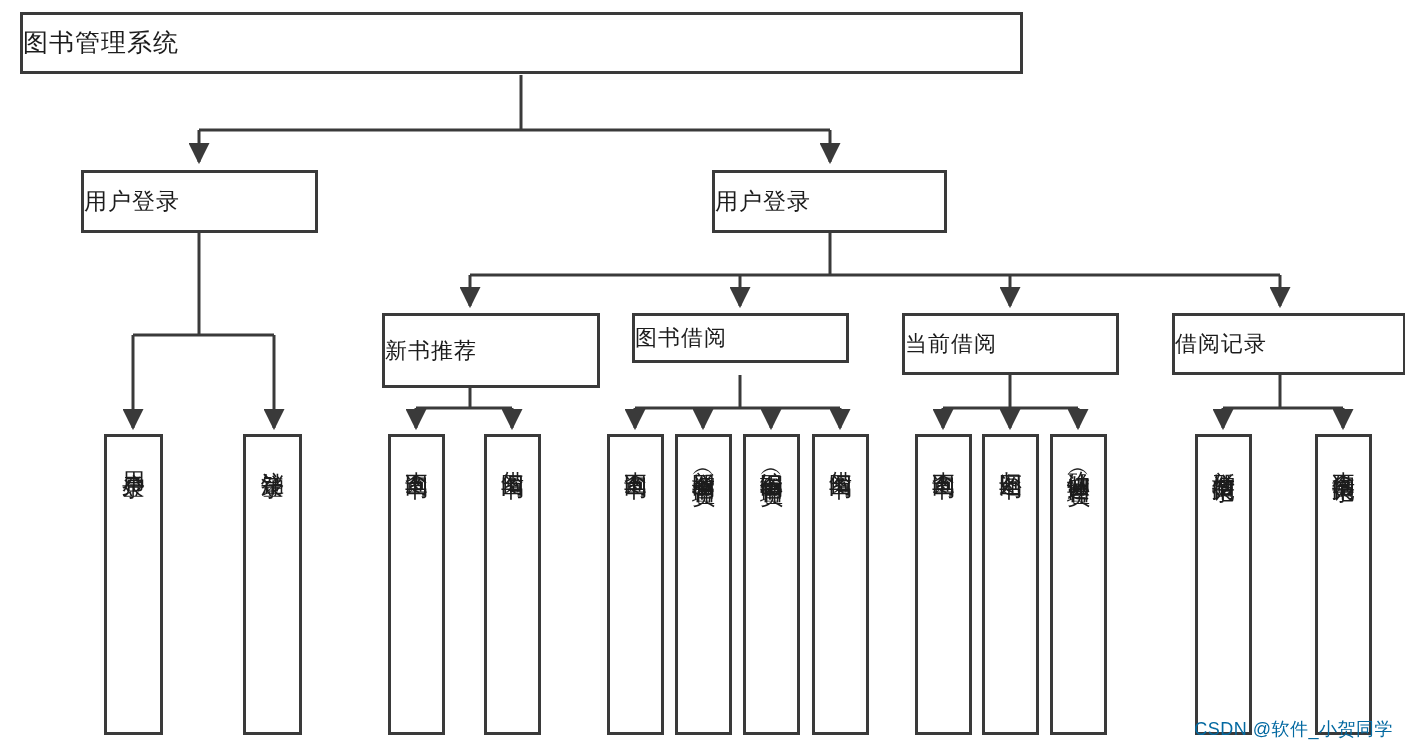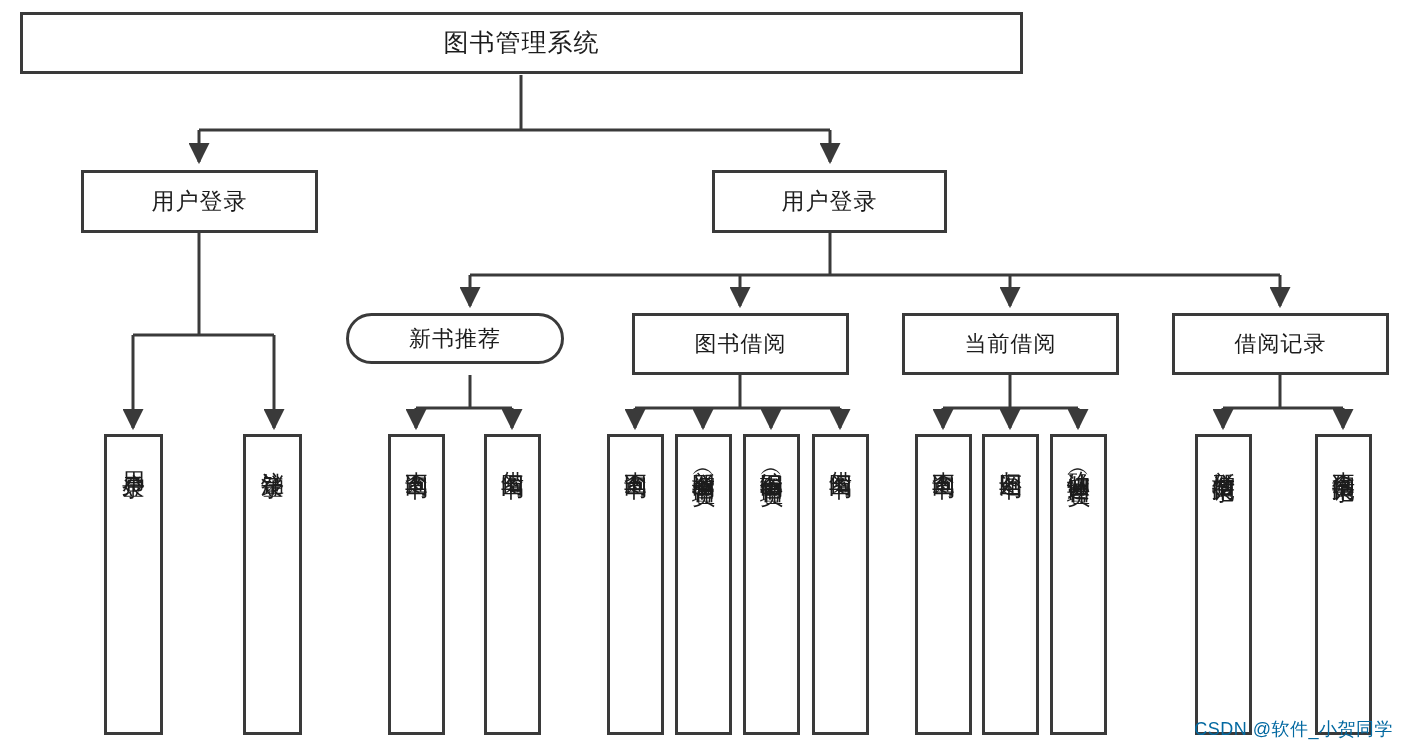--- a/index.html
+++ b/index.html
@@ -25,21 +25,21 @@
     height: 747px;
     pointer-events: none;
   }
   .node {
     position: absolute;
     box-sizing: border-box;
     border: 3px solid #3a3a3a;
     background: #ffffff;
     display: flex;
     align-items: center;
-    justify-content: center;
+    justify-content: flex-start;
     color: #1c1c1c;
     line-height: 1.18;
   }
   .node.root {
     font-size: 25px;
   }
   .node.level2 {
     font-size: 23px;
   }
   .node.level3 {
@@ -132,30 +132,30 @@
     <span class="htext">图书管理系统</span>
   </div>
 
   <div class="node level2" style="left:81px; top:170px; width:237px; height:63px;">
     <span class="htext">用户登录</span>
   </div>
   <div class="node level2" style="left:712px; top:170px; width:235px; height:63px;">
     <span class="htext">用户登录</span>
   </div>
 
-  <div class="node level3" style="left:346px; top:313px; width:218px; height:51px;border-radius:26px;">
+  <div class="node level3" style="left:382px; top:313px; width:218px; height:75px;">
     <span class="htext">新书推荐</span>
   </div>
-  <div class="node level3" style="left:632px; top:313px; width:217px; height:62px;">
+  <div class="node level3" style="left:632px; top:313px; width:217px; height:50px;">
     <span class="htext">图书借阅</span>
   </div>
   <div class="node level3" style="left:902px; top:313px; width:217px; height:62px;">
     <span class="htext">当前借阅</span>
   </div>
-  <div class="node level3" style="left:1172px; top:313px; width:217px; height:62px;">
+  <div class="node level3" style="left:1172px; top:313px; width:234px; height:62px;">
     <span class="htext">借阅记录</span>
   </div>
 
   <div class="node leaf" style="left:104px; top:434px; width:59px; height:301px;">
     <span class="vtext">用户登录</span>
   </div>
   <div class="node leaf" style="left:243px; top:434px; width:59px; height:301px;">
     <span class="vtext">注销登录</span>
   </div>
 

